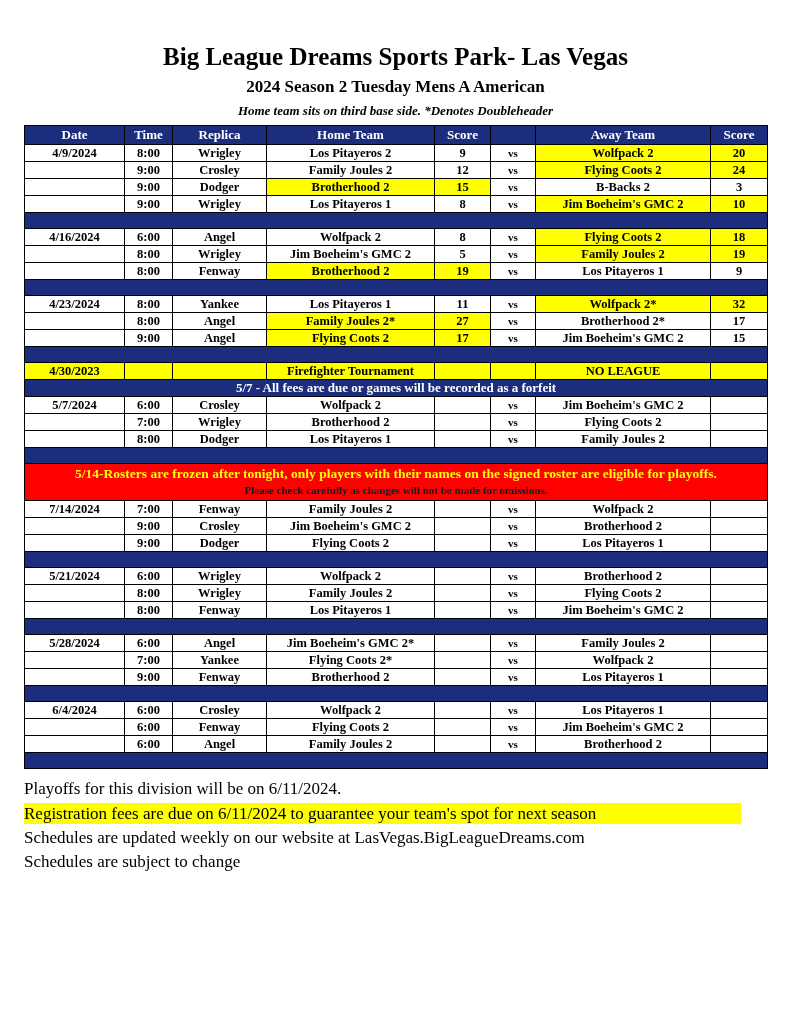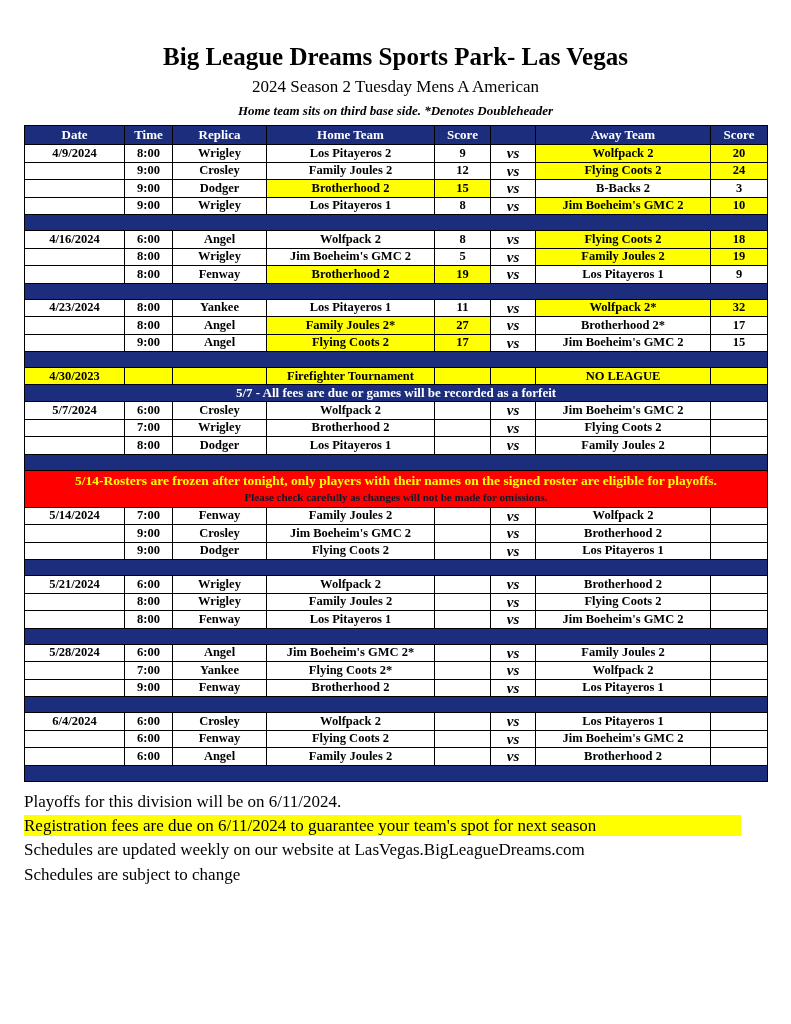--- a/index.html
+++ b/index.html
@@ -12,21 +12,21 @@
   body{
     width:791px;
     height:1024px;
     background:#ffffff;
     color:#000;
     font-family:"Liberation Serif","DejaVu Serif",serif;
     overflow:hidden;
   }
   .page-header{padding-top:43px;text-align:center;}
   .page-title{font-size:25px;font-weight:bold;margin:0;line-height:1.15;}
-  .page-subtitle{font-size:17px;font-weight:normal;margin:6px 0 0;line-height:1.1;}
+  .page-subtitle{font-size:17px;font-weight:bold;margin:6px 0 0;line-height:1.1;}
   .page-note{font-size:13px;font-weight:bold;font-style:italic;margin:7px 16px 6px;}
 
   table.schedule{
     border-collapse:collapse;
     table-layout:fixed;
     width:743px;
     margin-left:24px;
   }
   .schedule th,.schedule td{
     border:1px solid #000;
@@ -43,21 +43,21 @@
     background:var(--navy);
     color:#fff;
     font-size:13px;
     height:19px;
   }
   .schedule td.sep{
     background:var(--navy);
     height:16px;
   }
   .schedule td.hl{background:var(--yellow);}
-  .schedule td.vs{font-style:italic;font-size:15px;}
+  .schedule td.vs{font-size:11px;}
   .schedule td.tour{background:var(--yellow);}
   .schedule td.notice{
     background:var(--navy);
     color:#fff;
     font-size:13px;
     margin-left:16px;
   }
   .schedule td.alert{
     background:var(--red);
     height:36px;
@@ -263,21 +263,21 @@
       <tr>
         <td class="sep" colspan="8"></td>
       </tr>
       <tr>
         <td class="alert" colspan="8">
           <div class="alert-l1">5/14-Rosters are frozen after tonight, only players with their names on the signed roster are eligible for playoffs.</div>
           <div class="alert-l2">Please check carefully as changes will not be made for omissions.</div>
         </td>
       </tr>
       <tr>
-        <td>5/14/2024</td>
+        <td>7/14/2024</td>
         <td>7:00</td>
         <td>Fenway</td>
         <td>Family Joules 2</td>
         <td></td>
         <td class="vs">vs</td>
         <td>Wolfpack 2</td>
         <td></td>
       </tr>
       <tr>
         <td></td>

